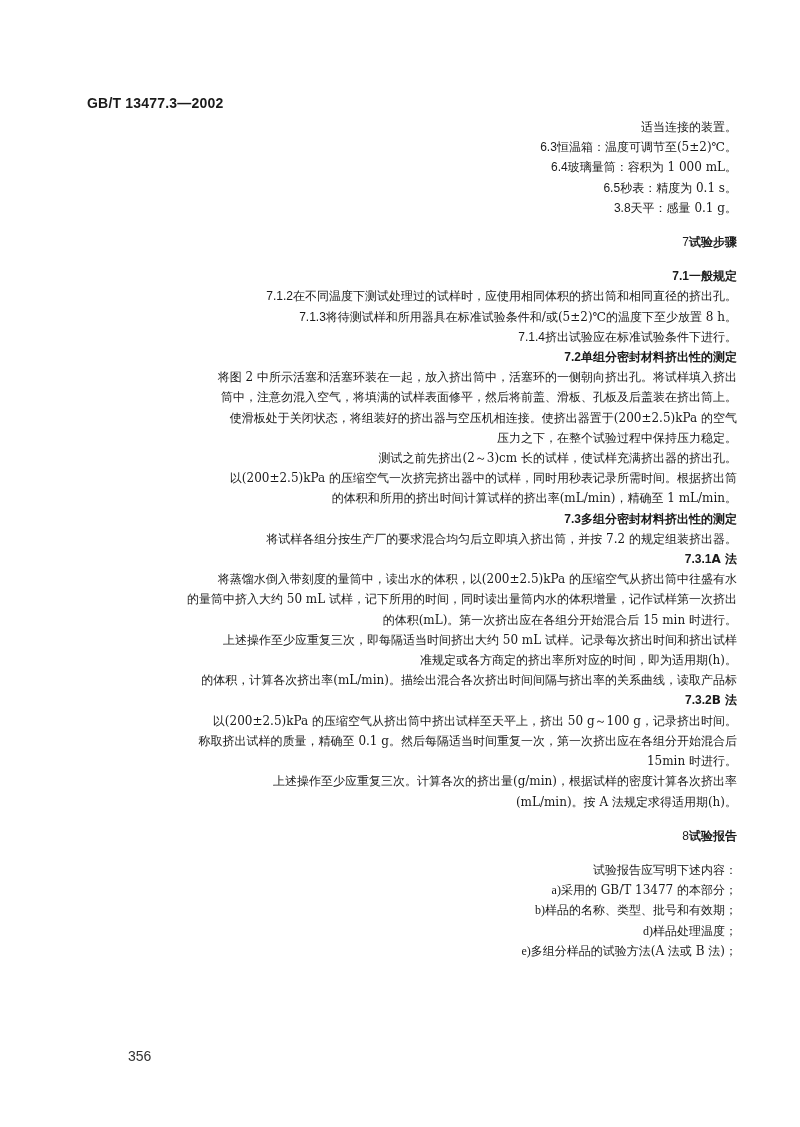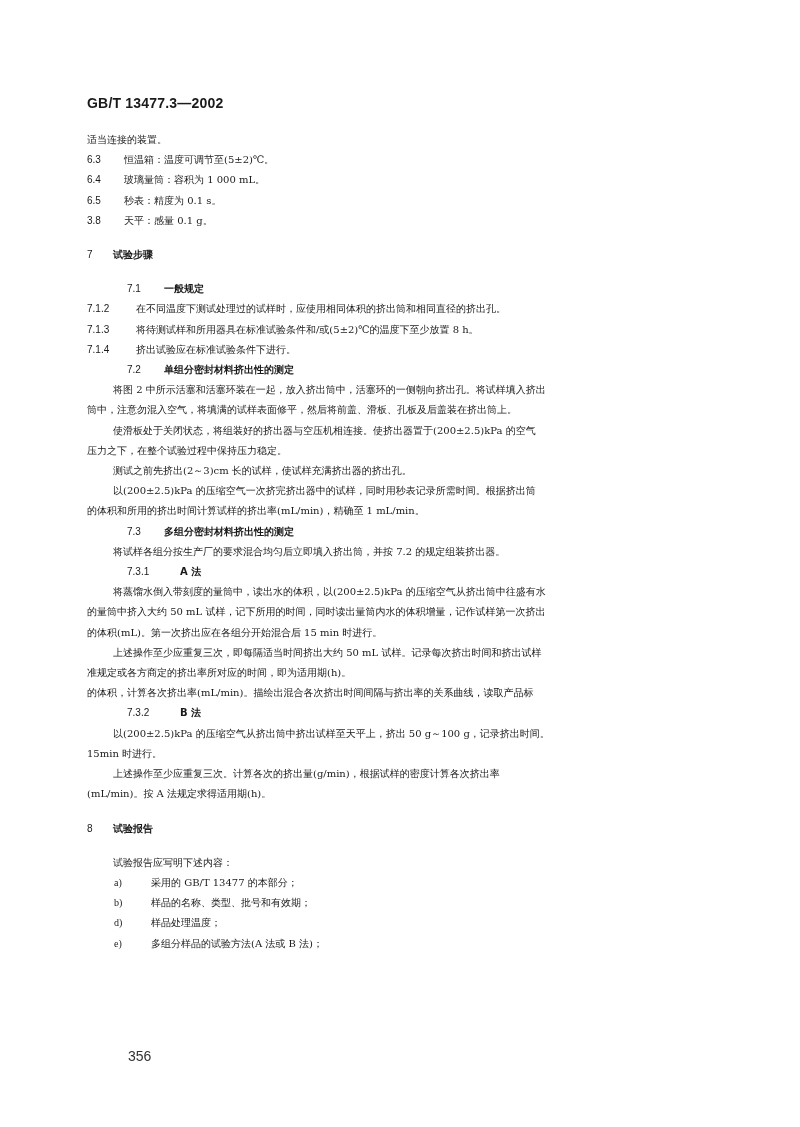--- a/index.html
+++ b/index.html
@@ -1,29 +1,29 @@
 <!DOCTYPE html>
 <html><head>
 <meta charset="utf-8">
 <style>
   html, body { margin: 0; padding: 0; background: #ffffff; }
   body { width: 800px; height: 1127px; position: relative; overflow: hidden;
          font-family: "DejaVu Serif", "Liberation Serif", serif; color: #1a1a1a; }
   .page-header { position: absolute; left: 87px; top: 95px; font-size: 14px; font-weight: bold;
                  font-family: "Liberation Sans", "DejaVu Sans", sans-serif; letter-spacing: 0.2px; }
-  .content { position: absolute; left: 87px; top: 130px; width: 650px; font-size: 10px; line-height: 20.2px; }
+  .content { position: absolute; left: 87px; top: 117px; width: 650px; font-size: 12px; line-height: 20.2px; text-align: right; }
   .line { white-space: nowrap; }
   .num { display: inline-block; font-family: "Liberation Sans", "DejaVu Sans", sans-serif; }
   .n2 { width: 37px; }
   .n3 { width: 49px; }
   .n4 { width: 53px; }
   .h1 { font-weight: bold; font-family: "DejaVu Sans", sans-serif; }
   .h1 .num { width: 26px; font-weight: normal; }
   .h2 { font-weight: bold; font-family: "DejaVu Sans", sans-serif; }
-  .h2 .num { font-weight: normal; margin-left: 40px; }
+  .h2 .num { font-weight: bold; margin-left: 40px; }
   .para { text-indent: 26px; }
   .list-item { padding-left: 27px; }
   .list-item .num { width: 37px; font-family: "Liberation Serif", serif; }
   .gap-s { height: 14px; }
   .page-number { position: absolute; left: 128px; top: 1048px; font-size: 14px;
                  font-family: "Liberation Sans", "DejaVu Sans", sans-serif; color: #333; }
 </style>
 </head>
 <body>
 
@@ -61,20 +61,21 @@
   <div class="line h2"><span class="num n4">7.3.1</span><span>A 法</span></div>
   <div class="line para">将蒸馏水倒入带刻度的量筒中，读出水的体积，以(200±2.5)kPa 的压缩空气从挤出筒中往盛有水</div>
   <div class="line">的量筒中挤入大约 50 mL 试样，记下所用的时间，同时读出量筒内水的体积增量，记作试样第一次挤出</div>
   <div class="line">的体积(mL)。第一次挤出应在各组分开始混合后 15 min 时进行。</div>
   <div class="line para">上述操作至少应重复三次，即每隔适当时间挤出大约 50 mL 试样。记录每次挤出时间和挤出试样</div>
   <div class="line">准规定或各方商定的挤出率所对应的时间，即为适用期(h)。</div>
   <div class="line">的体积，计算各次挤出率(mL/min)。描绘出混合各次挤出时间间隔与挤出率的关系曲线，读取产品标</div>
 
   <div class="line h2"><span class="num n4">7.3.2</span><span>B 法</span></div>
   <div class="line para">以(200±2.5)kPa 的压缩空气从挤出筒中挤出试样至天平上，挤出 50 g～100 g，记录挤出时间。</div>
+  <div class="line">称取挤出试样的质量，精确至 0.1 g。然后每隔适当时间重复一次，第一次挤出应在各组分开始混合后</div>
   <div class="line">15min 时进行。</div>
   <div class="line para">上述操作至少应重复三次。计算各次的挤出量(g/min)，根据试样的密度计算各次挤出率</div>
   <div class="line">(mL/min)。按 A 法规定求得适用期(h)。</div>
 
   <div class="gap-s"></div>
   <div class="line h1"><span class="num">8</span><span>试验报告</span></div>
   <div class="gap-s"></div>
 
   <div class="line para">试验报告应写明下述内容：</div>
   <div class="line list-item"><span class="num">a)</span><span>采用的 GB/T 13477 的本部分；</span></div>

